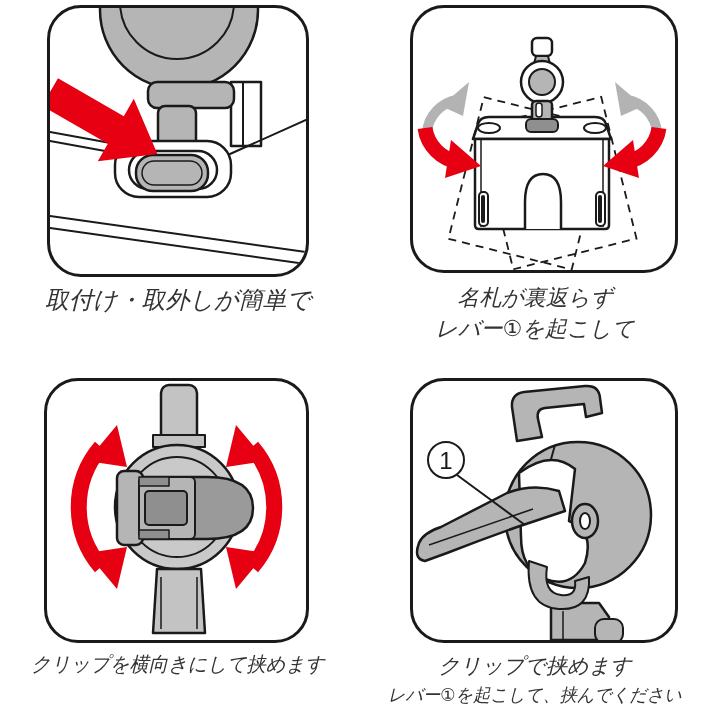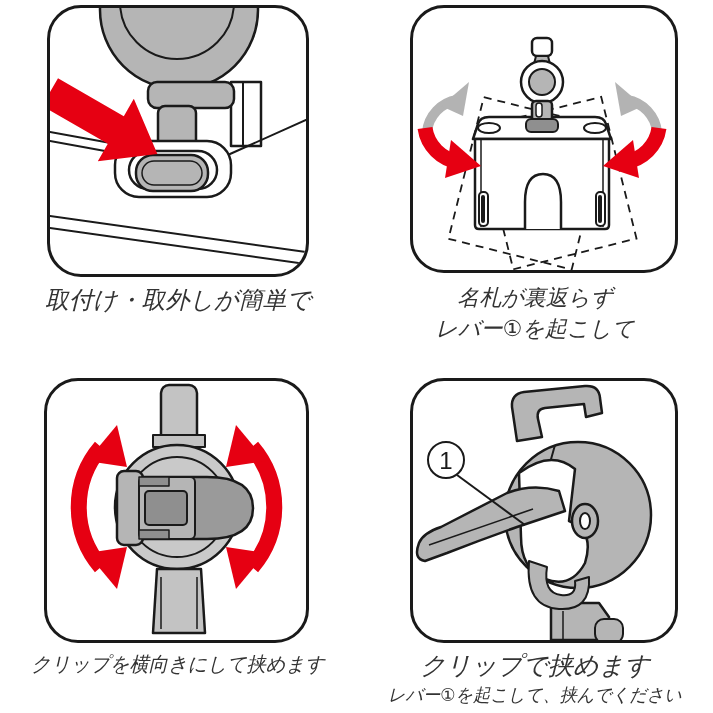--- a/index.html
+++ b/index.html
@@ -23,21 +23,21 @@
   }
   .cap div{white-space:nowrap;}
   #cap-hook  {left:0px;  top:284px;}
   #cap-noflip{left:357px;top:282px;}
   #cap-rotate{left:0px;  top:650px;}
   #cap-pinch {left:357px;top:650px;}
   #cap-hook div  {font-size:24px;line-height:31px;}
   #cap-noflip div{font-size:22px;line-height:31px;}
   #cap-rotate .l1{font-size:23px;line-height:30px;}
   #cap-rotate .l2{font-size:20px;line-height:29px;transform:scaleX(0.96);transform-origin:center;}
-  #cap-pinch .l1 {font-size:25px;line-height:31px;}
+  #cap-pinch .l1 {font-size:21px;line-height:31px;}
   #cap-pinch .l2 {font-size:18px;line-height:28px;transform:scaleX(0.95);transform-origin:center;}
   .callout{
     position:absolute;left:14px;top:60px;width:38px;height:38px;
     border:2.5px solid #1a1a1a;border-radius:50%;background:#fff;
     font-size:24px;line-height:36px;text-align:center;color:#1a1a1a;
     box-sizing:border-box;z-index:3;
   }
 </style>
 </head>
 <body>

